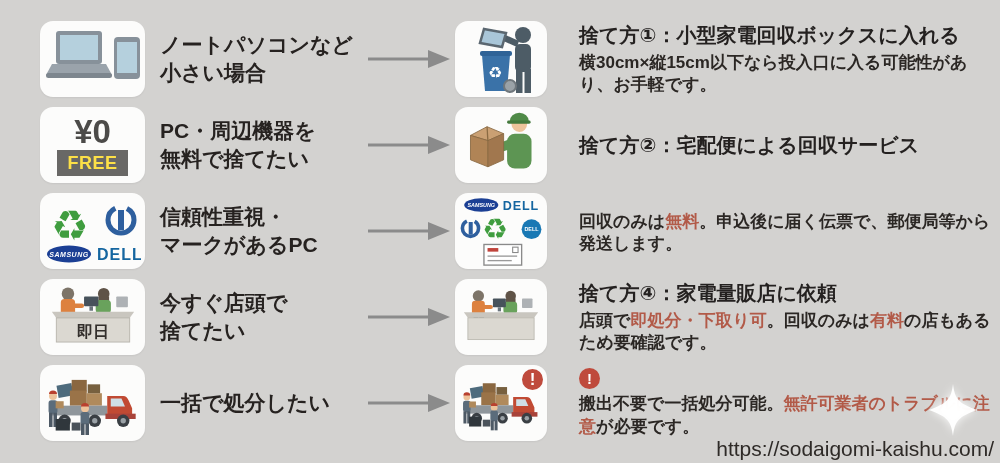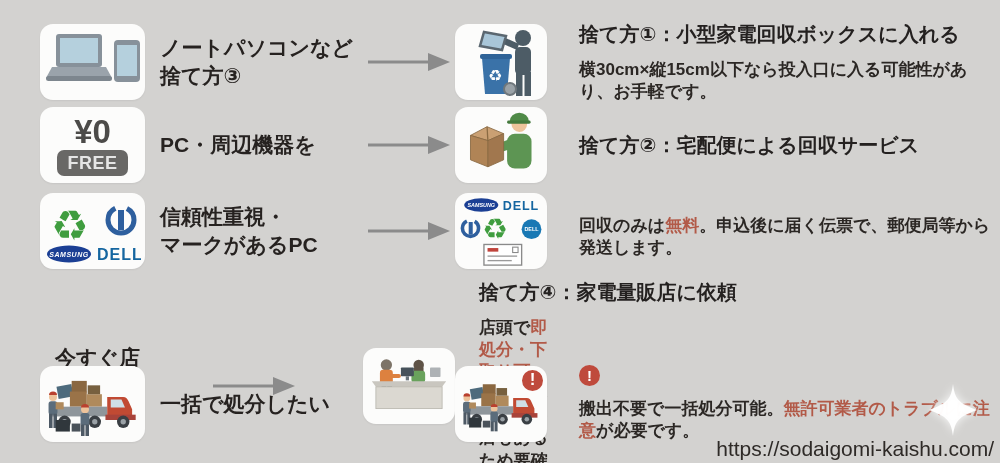--- a/index.html
+++ b/index.html
@@ -12,31 +12,31 @@
        padding-left:40px;height:76px;}
   .card{background:#fcfcfb;border-radius:13px;height:76px;display:flex;align-items:center;
         justify-content:center;box-shadow:0 1px 2px rgba(0,0,0,.06);}
   .card.left{width:105px;}
   .card.right{width:92px;position:relative;}
   .left-label{padding-left:15px;font-weight:700;font-size:21px;color:#262220;line-height:1.33;}
   .arrow-cell{display:flex;justify-content:center;align-items:center;}
   .rtext{padding-left:24px;padding-right:0;}
   .heading{font-weight:700;font-size:20px;color:#242120;line-height:1.3;display:flex;
            align-items:center;gap:7px;white-space:nowrap;}
-  .bodytext{font-size:17px;font-weight:600;color:#2b2724;line-height:1.3;margin-top:12px;max-width:428px;}
+  .bodytext{font-size:17px;font-weight:600;color:#2b2724;line-height:1.3;margin-top:4px;max-width:428px;}
   .red{color:#b25a48;}
   .warn-badge{flex:0 0 auto;width:21px;height:21px;border-radius:50%;background:#bf4a3c;color:#fff;
            font-weight:800;font-size:15px;display:inline-flex;align-items:center;justify-content:center;}
   .card-badge{position:absolute;top:2px;right:2px;width:25px;height:25px;border-radius:50%;
            background:#bf4a3c;color:#fff;font-weight:800;font-size:17px;display:flex;
            align-items:center;justify-content:center;border:2px solid #fcfcfb;box-sizing:border-box;}
   .zero-yen{display:flex;flex-direction:column;align-items:center;gap:2px;}
   .zero-yen .yen{font-size:33px;font-weight:800;color:#4c4b49;line-height:1;}
-  .zero-yen .free{background:#696866;color:#e5e5e5;font-weight:800;font-size:18px;line-height:1;
-           padding:4px 10px;border-radius:7px;letter-spacing:.5px;}
+  .zero-yen .free{background:#696866;color:#fde047;font-weight:800;font-size:18px;line-height:1;
+           padding:4px 10px;border-radius:0;letter-spacing:.5px;}
   .url{position:absolute;right:6px;bottom:2px;font-size:21px;font-weight:500;color:#2e2a27;}
   .sparkle{position:absolute;right:20px;bottom:26px;filter:drop-shadow(0 0 5px rgba(255,255,255,.95));}
 </style>
 </head>
 <body>
 
 <div class="canvas">
   <div class="rows">
 
     <div class="row">
@@ -45,21 +45,21 @@
           <rect x="10" y="4" width="46" height="33" rx="3" fill="#87919a"></rect>
           <rect x="14" y="8" width="38" height="25" fill="#b5d0dd"></rect>
           <polygon points="6,37 60,37 66,48 0,48" fill="#9aa3ab"></polygon>
           <rect x="0" y="46" width="66" height="5" rx="2.5" fill="#7d868e"></rect>
           <rect x="68" y="10" width="26" height="42" rx="4" fill="#87919a"></rect>
           <rect x="71" y="15" width="20" height="31" fill="#b5d0dd"></rect>
         </svg>
       </div>
       <div class="left-label">
         <div>ノートパソコンなど</div>
-        <div>捨て方③</div>
+        <div>小さい場合</div>
       </div>
       <div class="arrow-cell">
         <svg width="82" height="22" viewBox="0 0 82 22">
           <line x1="0" y1="11" x2="62" y2="11" stroke="#8b8b8b" stroke-width="3"></line>
           <polygon points="60,2 82,11 60,20" fill="#8b8b8b"></polygon>
         </svg>
       </div>
       <div class="card right">
         <svg width="82" height="68" viewBox="0 0 82 68">
           <circle cx="63" cy="10" r="8" fill="#4d5c66"></circle>
@@ -82,20 +82,21 @@
 
     <div class="row">
       <div class="card left">
         <div class="zero-yen">
           <div class="yen">¥0</div>
           <div class="free">FREE</div>
         </div>
       </div>
       <div class="left-label">
         <div>PC・周辺機器を</div>
+        <div>無料で捨てたい</div>
       </div>
       <div class="arrow-cell">
         <svg width="82" height="22" viewBox="0 0 82 22">
           <line x1="0" y1="11" x2="62" y2="11" stroke="#8b8b8b" stroke-width="3"></line>
           <polygon points="60,2 82,11 60,20" fill="#8b8b8b"></polygon>
         </svg>
       </div>
       <div class="card right">
         <svg width="82" height="68" viewBox="0 0 90 78">
           <rect x="52" y="26" width="28" height="40" rx="9" fill="#5d9553"></rect>
@@ -158,20 +159,38 @@
             <line x1="31" y1="72" x2="58" y2="72" stroke="#9a9a9a" stroke-width="1.5"></line>
           </g>
         </svg>
       </div>
       <div class="rtext">
         <div class="bodytext"><span>回収のみは</span><span class="red">無料</span><span>。申込後に届く伝票で、郵便局等から発送します。</span></div>
       </div>
     </div>
 
     <div class="row">
+      <div class="card left">
+        <svg width="96" height="68" viewBox="0 0 104 76">
+          <circle cx="24" cy="12" r="7" fill="#7d7468"></circle>
+          <rect x="16" y="18" width="16" height="19" rx="4" fill="#dd813f"></rect>
+          <rect x="28" y="23" width="14" height="5" rx="2.5" fill="#dd813f"></rect>
+          <rect x="18" y="36" width="6" height="28" fill="#4d5965"></rect>
+          <rect x="25" y="36" width="6" height="28" fill="#4d5965"></rect>
+          <circle cx="64" cy="12" r="6.5" fill="#5f5347"></circle>
+          <rect x="58" y="15" width="12" height="12" fill="#5f5347"></rect>
+          <rect x="55" y="19" width="17" height="15" rx="4" fill="#69a25c"></rect>
+          <rect x="42" y="15" width="16" height="11" rx="1" fill="#47525b"></rect>
+          <rect x="48" y="26" width="4" height="5" fill="#6a747c"></rect>
+          <rect x="78" y="15" width="13" height="12" rx="1" fill="#aeb2b5"></rect>
+          <polygon points="6,32 98,32 93,39 11,39" fill="#c9c6bf"></polygon>
+          <rect x="11" y="39" width="82" height="27" fill="#dbd8d1" stroke="#b7b4ac" stroke-width="1"></rect>
+          <text x="52" y="60" font-size="18" font-weight="bold" fill="#332f2c" text-anchor="middle">即日</text>
+        </svg>
+      </div>
       <div class="left-label">
         <div>今すぐ店頭で</div>
         <div>捨てたい</div>
       </div>
       <div class="arrow-cell">
         <svg width="82" height="22" viewBox="0 0 82 22">
           <line x1="0" y1="11" x2="62" y2="11" stroke="#8b8b8b" stroke-width="3"></line>
           <polygon points="60,2 82,11 60,20" fill="#8b8b8b"></polygon>
         </svg>
       </div>

